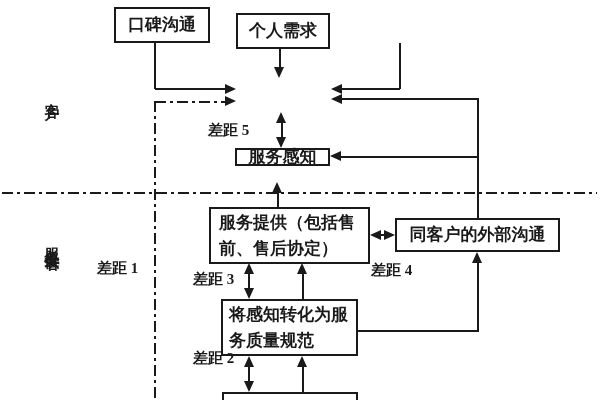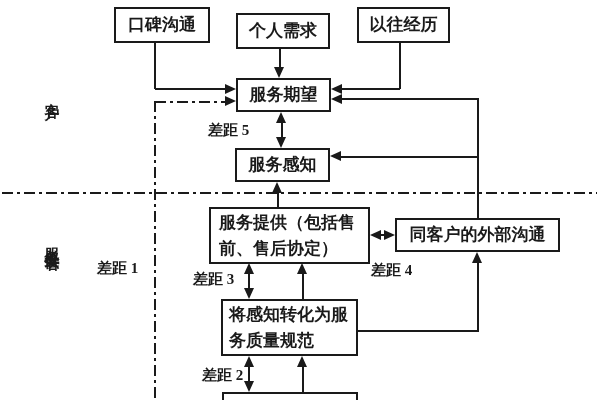--- a/index.html
+++ b/index.html
@@ -43,39 +43,33 @@
   <div class="vdd" style="left:154px;top:101px;height:299px;"></div>
   <div class="hdd" style="left:155px;top:101px;width:70px;"></div>
   <div class="ah ah-right" style="left:225px;top:96px;"></div>
 
   <div class="box" style="left:114px;top:7px;width:96px;height:36px;">
     <span>口碑沟通</span>
   </div>
   <div class="box" style="left:236px;top:7px;width:94px;height:36px;margin-top:6px;">
     <span>个人需求</span>
   </div>
-  <div class="box" style="left:357px;top:7px;width:93px;height:36px;">
-    <span>以往经历</span>
-  </div>
 
   <div class="vline" style="left:154px;top:43px;height:46px;"></div>
   <div class="hline" style="left:155px;top:88px;width:70px;"></div>
   <div class="ah ah-right" style="left:225px;top:84px;"></div>
 
   <div class="vline" style="left:279px;top:43px;height:24px;"></div>
   <div class="ah ah-down" style="left:274px;top:67px;"></div>
 
   <div class="vline" style="left:399px;top:43px;height:46px;"></div>
   <div class="hline" style="left:342px;top:88px;width:58px;"></div>
   <div class="ah ah-left" style="left:331px;top:84px;"></div>
 
-  <div class="box" style="left:236px;top:78px;width:95px;height:34px;">
-    <span>服务期望</span>
-  </div>
-  <div class="box" style="left:235px;top:148px;width:95px;height:34px;">
+  <div class="box" style="left:235px;top:148px;width:95px;height:18px;">
     <span>服务感知</span>
   </div>
 
   <div class="ah ah-up" style="left:276px;top:112px;"></div>
   <div class="vline" style="left:281px;top:121px;height:17px;"></div>
   <div class="ah ah-down" style="left:276px;top:137px;"></div>
   <div class="gap" style="left:208px;top:121px;">差距 5</div>
 
   <div class="vline" style="left:477px;top:99px;height:119px;"></div>
   <div class="hline" style="left:342px;top:98px;width:137px;"></div>
@@ -112,18 +106,18 @@
   <div class="vline" style="left:302px;top:272px;height:27px;"></div>
   <div class="ah ah-up" style="left:297px;top:263px;"></div>
 
   <div class="hline" style="left:358px;top:330px;width:121px;"></div>
   <div class="vline" style="left:477px;top:263px;height:69px;"></div>
   <div class="ah ah-up" style="left:472px;top:252px;"></div>
 
   <div class="ah ah-up" style="left:244px;top:356px;"></div>
   <div class="vline" style="left:248px;top:365px;height:18px;"></div>
   <div class="ah ah-down" style="left:244px;top:381px;"></div>
-  <div class="gap" style="left:193px;top:366px;margin-left:9px;">差距 2</div>
+  <div class="gap" style="left:193px;top:349px;">差距 2</div>
 
   <div class="vline" style="left:302px;top:365px;height:27px;"></div>
   <div class="ah ah-up" style="left:297px;top:356px;"></div>
 
 </div>
 
 </body></html>

